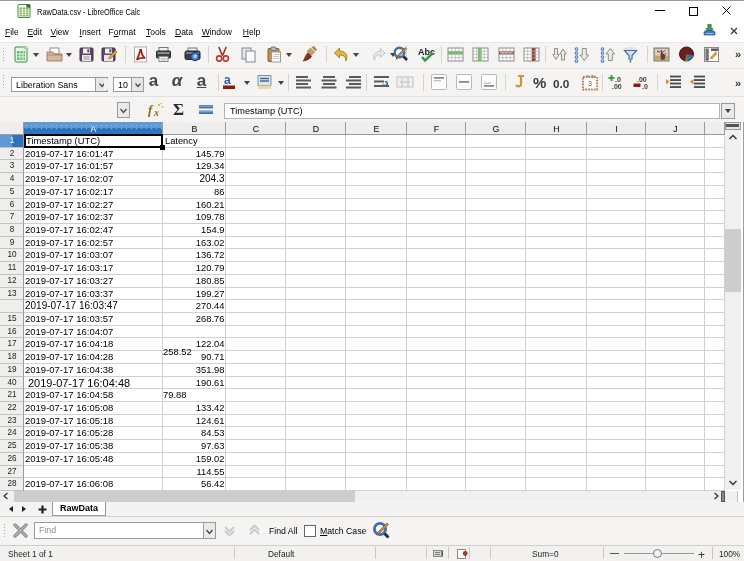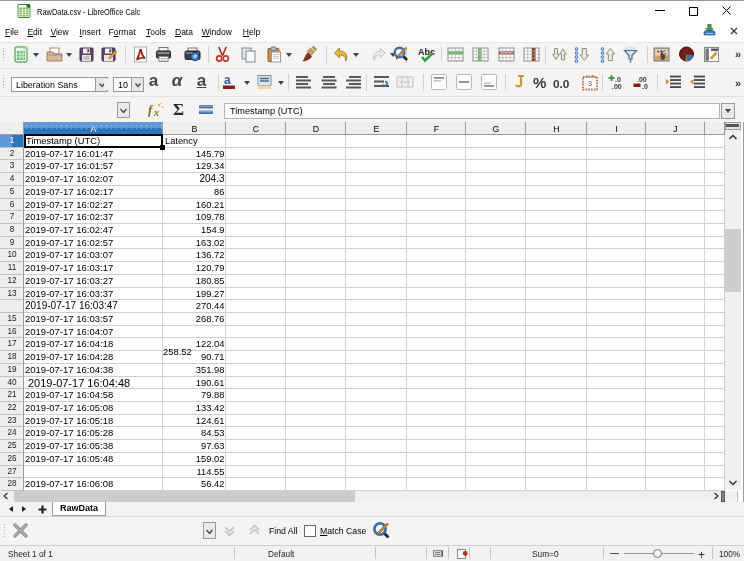--- a/index.html
+++ b/index.html
@@ -610,21 +610,21 @@
 <div class="abs" style="left:163px;top:325.7px;width:61.5px;height:12px;font-size:9.4px;line-height:12px;color:#000;text-align:left;margin-top:20px;">258.52</div>
 <div class="abs" style="left:25px;top:338.4px;width:135px;height:12px;font-size:9.5px;line-height:12px;color:#000;">2019-07-17 16:04:18</div>
 <div class="abs" style="left:163px;top:338.4px;width:61.5px;height:12px;font-size:9.4px;line-height:12px;color:#000;text-align:right;">122.04</div>
 <div class="abs" style="left:25px;top:351.1px;width:135px;height:12px;font-size:9.5px;line-height:12px;color:#000;">2019-07-17 16:04:28</div>
 <div class="abs" style="left:163px;top:351.1px;width:61.5px;height:12px;font-size:9.4px;line-height:12px;color:#000;text-align:right;">90.71</div>
 <div class="abs" style="left:25px;top:363.9px;width:135px;height:12px;font-size:9.5px;line-height:12px;color:#000;">2019-07-17 16:04:38</div>
 <div class="abs" style="left:163px;top:363.9px;width:61.5px;height:12px;font-size:9.4px;line-height:12px;color:#000;text-align:right;">351.98</div>
 <div class="abs" style="left:28px;top:376.6px;width:135px;height:12px;font-size:11px;line-height:12px;color:#000;">2019-07-17 16:04:48</div>
 <div class="abs" style="left:163px;top:376.6px;width:61.5px;height:12px;font-size:9.4px;line-height:12px;color:#000;text-align:right;">190.61</div>
 <div class="abs" style="left:25px;top:389.3px;width:135px;height:12px;font-size:9.5px;line-height:12px;color:#000;">2019-07-17 16:04:58</div>
-<div class="abs" style="left:163px;top:389.3px;width:61.5px;height:12px;font-size:9.4px;line-height:12px;color:#000;text-align:right;">79.88</div>
+<div class="abs" style="left:163px;top:389.3px;width:61.5px;height:12px;font-size:9.4px;line-height:12px;color:#000;text-align:left;">79.88</div>
 <div class="abs" style="left:25px;top:402.0px;width:135px;height:12px;font-size:9.5px;line-height:12px;color:#000;">2019-07-17 16:05:08</div>
 <div class="abs" style="left:163px;top:402.0px;width:61.5px;height:12px;font-size:9.4px;line-height:12px;color:#000;text-align:right;">133.42</div>
 <div class="abs" style="left:25px;top:414.7px;width:135px;height:12px;font-size:9.5px;line-height:12px;color:#000;">2019-07-17 16:05:18</div>
 <div class="abs" style="left:163px;top:414.7px;width:61.5px;height:12px;font-size:9.4px;line-height:12px;color:#000;text-align:right;">124.61</div>
 <div class="abs" style="left:25px;top:427.4px;width:135px;height:12px;font-size:9.5px;line-height:12px;color:#000;">2019-07-17 16:05:28</div>
 <div class="abs" style="left:163px;top:427.4px;width:61.5px;height:12px;font-size:9.4px;line-height:12px;color:#000;text-align:right;">84.53</div>
 <div class="abs" style="left:25px;top:440.1px;width:135px;height:12px;font-size:9.5px;line-height:12px;color:#000;">2019-07-17 16:05:38</div>
 <div class="abs" style="left:163px;top:440.1px;width:61.5px;height:12px;font-size:9.4px;line-height:12px;color:#000;text-align:right;">97.63</div>
 <div class="abs" style="left:25px;top:452.9px;width:135px;height:12px;font-size:9.5px;line-height:12px;color:#000;">2019-07-17 16:05:48</div>
 <div class="abs" style="left:163px;top:452.9px;width:61.5px;height:12px;font-size:9.4px;line-height:12px;color:#000;text-align:right;">159.02</div>
@@ -672,20 +672,21 @@
     </div>
 <div class="abs" style="left:52px;top:502px;width:54px;height:14px;background:#fff;border:1px solid #9a9a9a;border-top:none;box-sizing:border-box;text-align:center;font-size:9px;font-weight:bold;line-height:13px;color:#000;">RawData</div>
 <div class="abs" style="left:0;top:516px;width:744px;height:29px;background:#f5f4f2;border-top:1px solid #d5d3d0;box-sizing:border-box;"></div>
 <div class="abs" style="left:3px;top:523px;width:3px;height:16px;background-image:radial-gradient(circle,#aaa 30%,transparent 32%);background-size:3px 3px;"></div>
 <div class="abs" style="left:13px;top:523px;width:15px;height:15px;">
 <svg width="15" height="15" viewBox="0 0 15 15">
 <path d="M2 2 L13 13 M13 2 L2 13" stroke="#8a8a8a" stroke-width="3.2" stroke-linecap="round"></path>
 <path d="M2 2 L13 13 M13 2 L2 13" stroke="#b5b5b5" stroke-width="1.4" stroke-linecap="round"></path>
 </svg>
     </div>
+<div class="abs" style="left:34px;top:522px;width:170px;height:17px;background:#fff;border:1px solid #9a9a9a;box-sizing:border-box;font-size:8.8px;line-height:15px;padding-left:4px;color:#8a8a8a;">Find</div>
 <div class="abs" style="left:203px;top:522px;width:13px;height:17px;background:#eceae9;border:1px solid #9a9a9a;box-sizing:border-box;"></div>
 <div class="abs" style="left:205px;top:527px;width:9px;height:9px;">
       <svg width="9" height="9" viewBox="0 0 9 9">
         <path d="M1.5 3 L4.5 6.5 L7.5 3" stroke="#444" stroke-width="1.2" fill="none"></path>
       </svg>
     </div>
 <div class="abs" style="left:222px;top:523px;width:15px;height:15px;">
 <svg width="15" height="15" viewBox="0 0 15 15">
         <path d="M3 4 l4.5 4.5 L12 4 M3 8 l4.5 4.5 L12 8" stroke="#c8c8c8" stroke-width="1.8" fill="none"></path>
       </svg>

